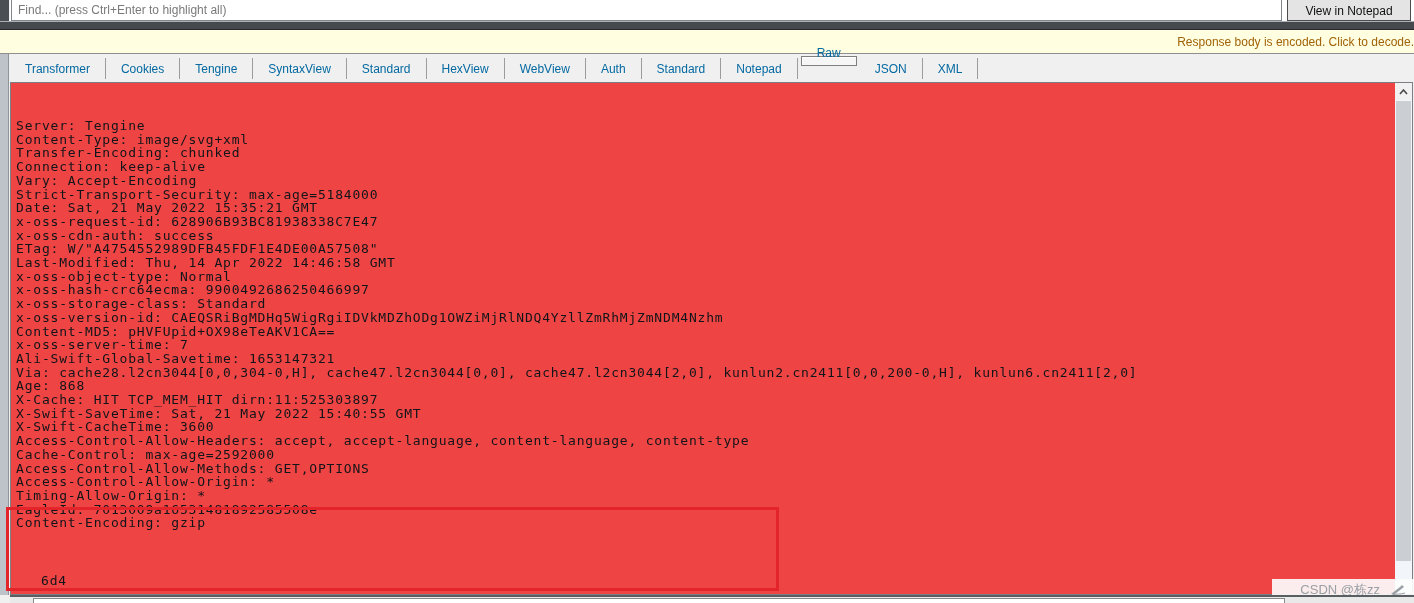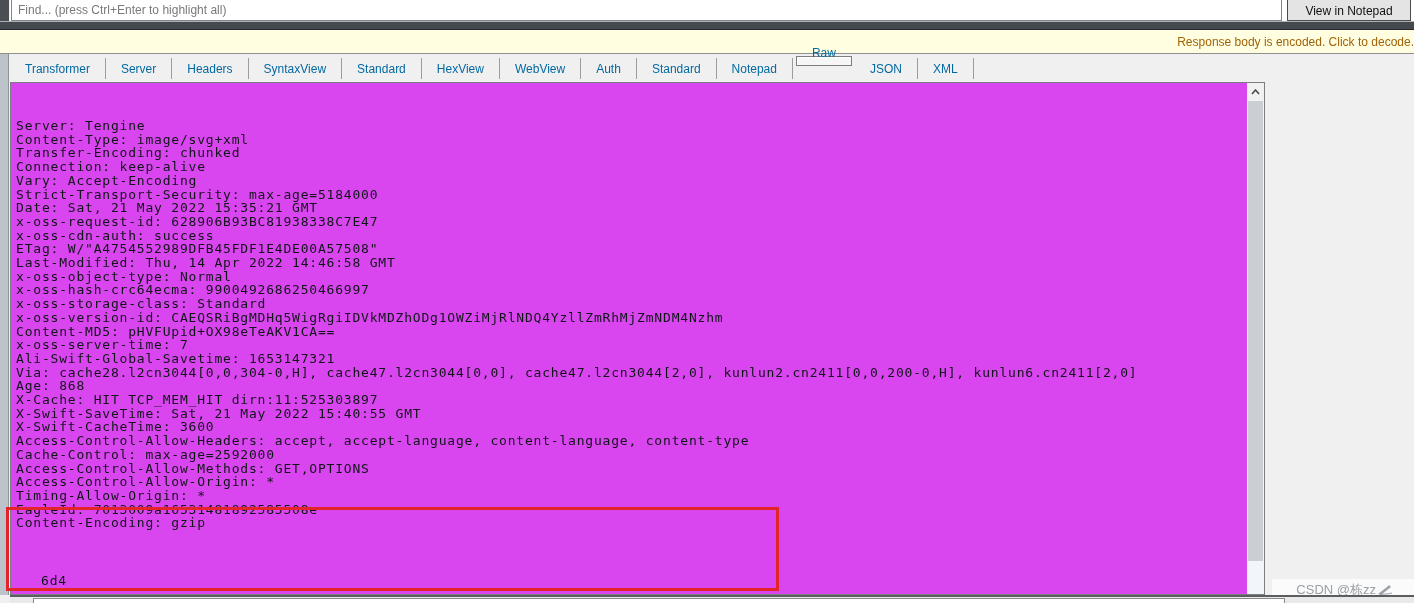--- a/index.html
+++ b/index.html
@@ -44,43 +44,43 @@
     display:flex; align-items:center; justify-content:center;
     padding:0 15px; font-size:12px; color:#0369a1;
     border-right:1px solid #9c9c9c; margin:4px 0 3px 0; cursor:pointer; white-space:nowrap;
   }
   .tab.selected {
     border:1px solid #7e7e7e; background:#f6f6f6; margin:2px 3px 16px 3px;
     align-items:flex-end; padding-bottom:5px; box-shadow:inset 1px 1px 0 #ffffff;
   }
   
   .text-area {
-    position:absolute; left:10px; top:82px; width:1255px; height:513px;
-    background:#d946ef; border:1px solid #7b7f84; overflow:hidden;
+    position:absolute; left:10px; top:82px; width:1403px; height:513px;
+    background:#ef4444; border:1px solid #7b7f84; overflow:hidden;
   }
   .raw-text { position:absolute; left:5px; top:6px; right:22px;
     font-family:"DejaVu Sans Mono", monospace; font-size:13px; letter-spacing:0.8px;
     color:#111519; white-space:pre; }
   .hdr-line { line-height:13.7px; min-height:13.7px; }
   .chunk-line { line-height:13.7px; min-height:13.7px;margin-left:25px; }
 
   
   .vscroll { position:absolute; right:0; top:0; width:17px; height:511px; background:#f2f6fa; }
   .vscroll-up { width:17px; height:17px; background:#f1f1f1; display:flex; align-items:center; justify-content:center; cursor:pointer; }
   .vscroll-thumb { position:absolute; left:1px; top:18px; width:15px; height:460px; background:#cbcfd3; cursor:pointer; }
 
   
   .red-box { position:absolute; left:6px; top:507px; width:773px; height:84px;
     border:3px solid #e3242b; pointer-events:none; }
 
   
   .watermark {
     position:absolute; right:0; top:579px; width:142px; height:21px;
     background:rgba(252,252,252,0.92); color:#9aa0a6; font-size:13px;
-    display:flex; align-items:center; justify-content:flex-end; padding-right:21px; gap:1px;
+    display:flex; align-items:center; justify-content:flex-end; padding-right:8px; gap:10px;
   }
   .watermark svg { display:block; }
 
   
   .bottom-strip { position:absolute; left:10px; bottom:0; right:0; height:8px;
     background:#e9e9e9; border-top:2px solid #5b5e61; }
   .bottom-sliver { position:absolute; left:23px; bottom:0; height:5px; width:1252px;
     background:#fff; border:1px solid #8a8a8a; border-bottom:none; }
 </style>
 </head>
@@ -96,22 +96,22 @@
   </div>
 
   <div class="dark-band"></div>
 
   <div class="banner">
     <span>Response body is encoded. Click to decode.</span>
   </div>
 
   <div class="tabs" id="tabs">
       <div class="tab">Transformer</div>
-      <div class="tab">Server</div>
-      <div class="tab">Headers</div>
+      <div class="tab">Cookies</div>
+      <div class="tab">Tengine</div>
       <div class="tab">SyntaxView</div>
       <div class="tab">Standard</div>
       <div class="tab">HexView</div>
       <div class="tab">WebView</div>
       <div class="tab">Auth</div>
       <div class="tab">Standard</div>
       <div class="tab">Notepad</div>
       <div class="tab selected">Raw</div>
       <div class="tab">JSON</div>
       <div class="tab">XML</div>

